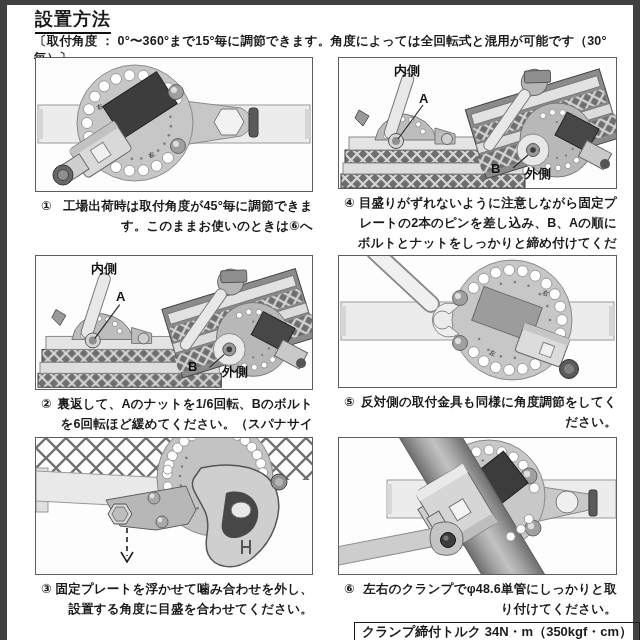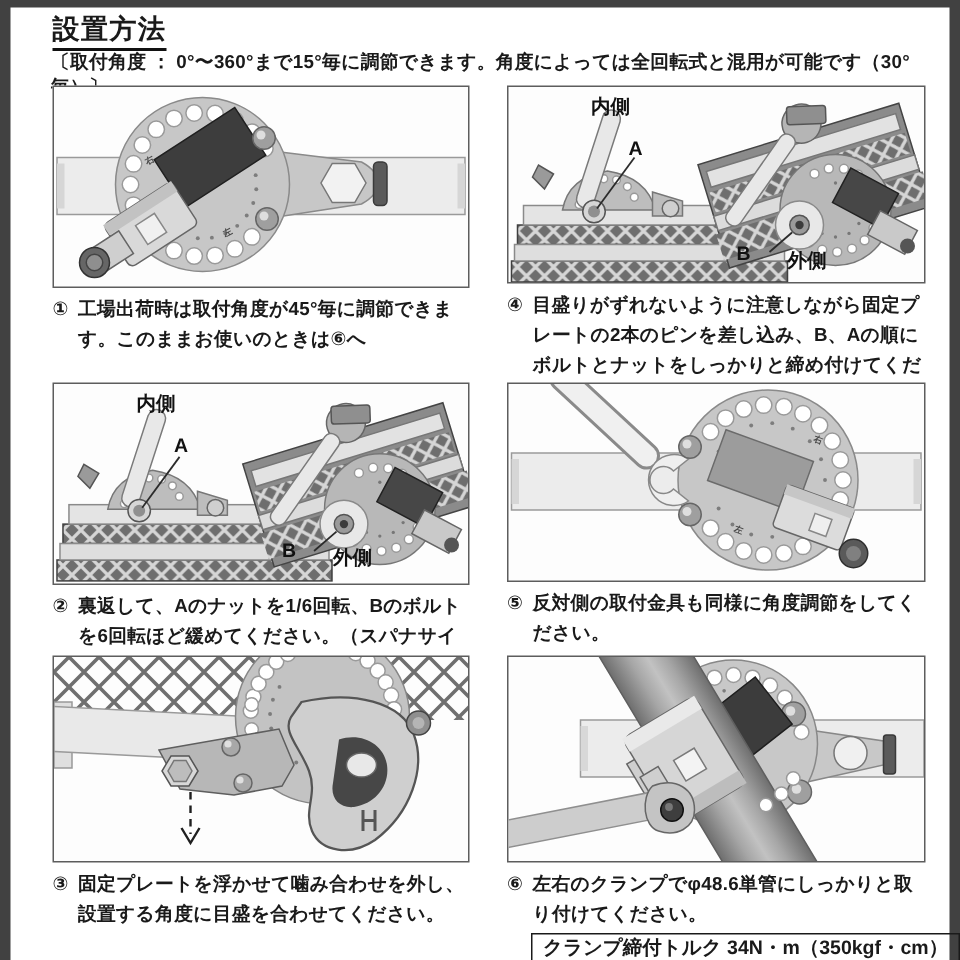--- a/index.html
+++ b/index.html
@@ -2,21 +2,21 @@
 <html><head>
 <meta charset="utf-8">
 <style>
   html,body{margin:0;padding:0;background:#888;}
   .page{position:relative;width:640px;height:640px;background:#414141;overflow:hidden;
         font-family:"Liberation Sans","DejaVu Sans",sans-serif;color:#1a1a1a;}
   .sheet{position:absolute;left:7px;top:5px;width:626px;height:640px;background:#ffffff;}
   .title{position:absolute;left:28px;top:2px;font-size:18px;font-weight:800;
          border-bottom:2.5px solid #111;padding-bottom:1px;letter-spacing:1px;}
   .subtitle{position:absolute;left:27px;top:28px;width:580px;font-size:12.5px;font-weight:600;letter-spacing:.2px;}
-  .panel{position:absolute;}
+  .panel{position:absolute;text-align:right;}
   .p1{left:28px;top:52px;width:278px;}
   .p4{left:331px;top:52px;width:279px;}
   .p2{left:28px;top:250px;width:278px;}
   .p5{left:331px;top:250px;width:279px;}
   .p3{left:28px;top:432px;width:278px;}
   .p6{left:331px;top:432px;width:279px;}
   .figure{position:relative;border:1px solid #5d5d5d;background:#fdfdfd;overflow:hidden;}
   .p1 .figure{height:133px;} .p4 .figure{height:130px;}
   .p2 .figure{height:133px;} .p5 .figure{height:131px;}
   .p3 .figure{height:136px;} .p6 .figure{height:136px;}

